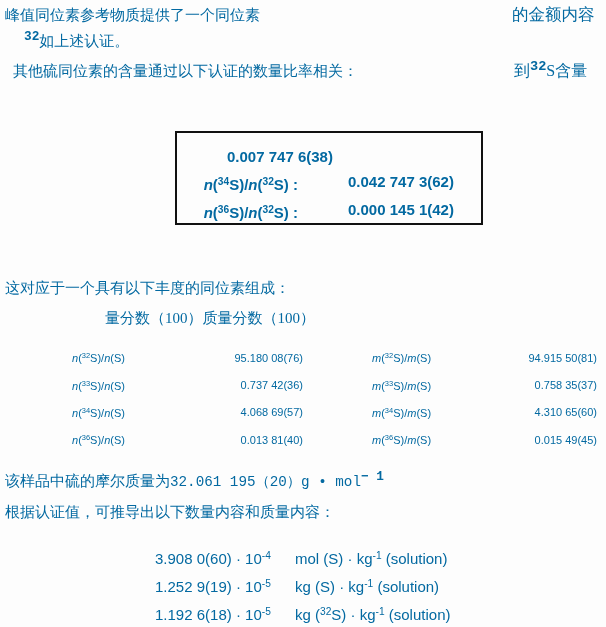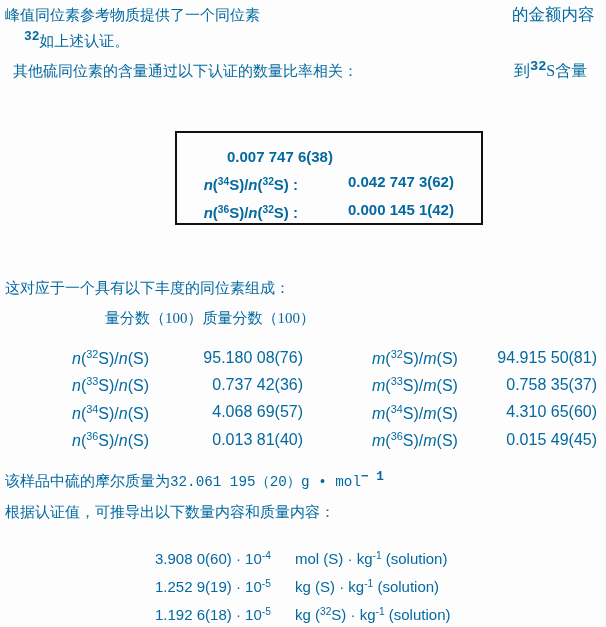--- a/index.html
+++ b/index.html
@@ -37,21 +37,21 @@
     background:#fdfdfd;
   }
   .rrow { display:flex; line-height:25px; }
   .rlabel { width:121px; text-align:right; white-space:nowrap; }
   .rvalue { margin-left:50px; white-space:nowrap; }
 
   .abund {
     position:absolute; left:72px; top:344px;
     display:grid; grid-template-columns:110px 121px 155px 139px;
     grid-auto-rows:27.4px; align-items:center;
-    font-family:"Liberation Sans", sans-serif; font-size:16px;
+    font-family:"Liberation Sans", sans-serif; font-size:11px;
     white-space:nowrap;
   }
   .abund .val { text-align:right; }
   .abund .mlab { padding-left:69px; }
 
   .derived {
     position:absolute; left:155px; top:545px;
     display:grid; grid-template-columns:140px auto;
     grid-auto-rows:28px; align-items:center;
     font-family:"Liberation Sans", sans-serif; font-size:15px;

